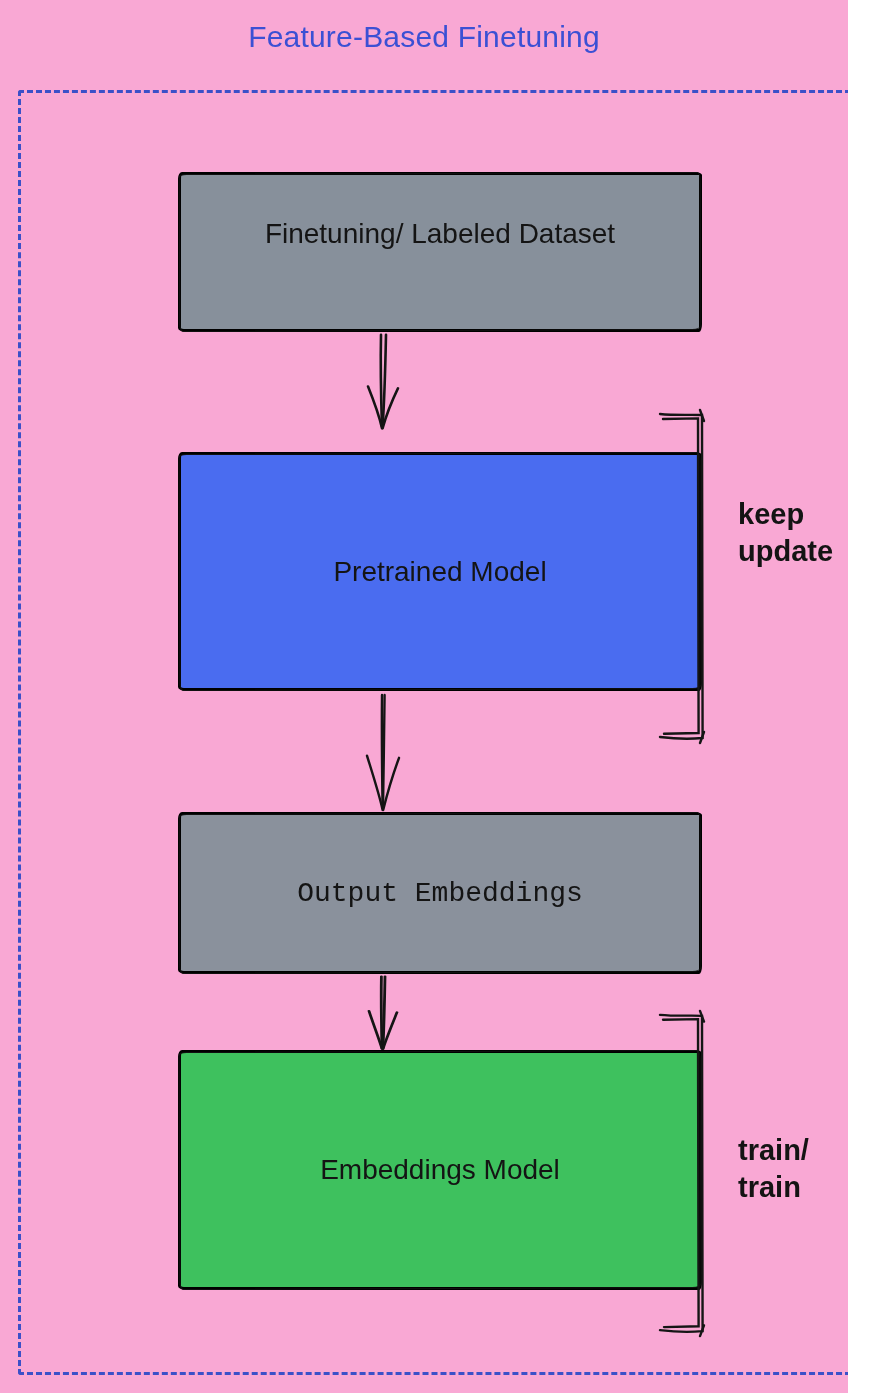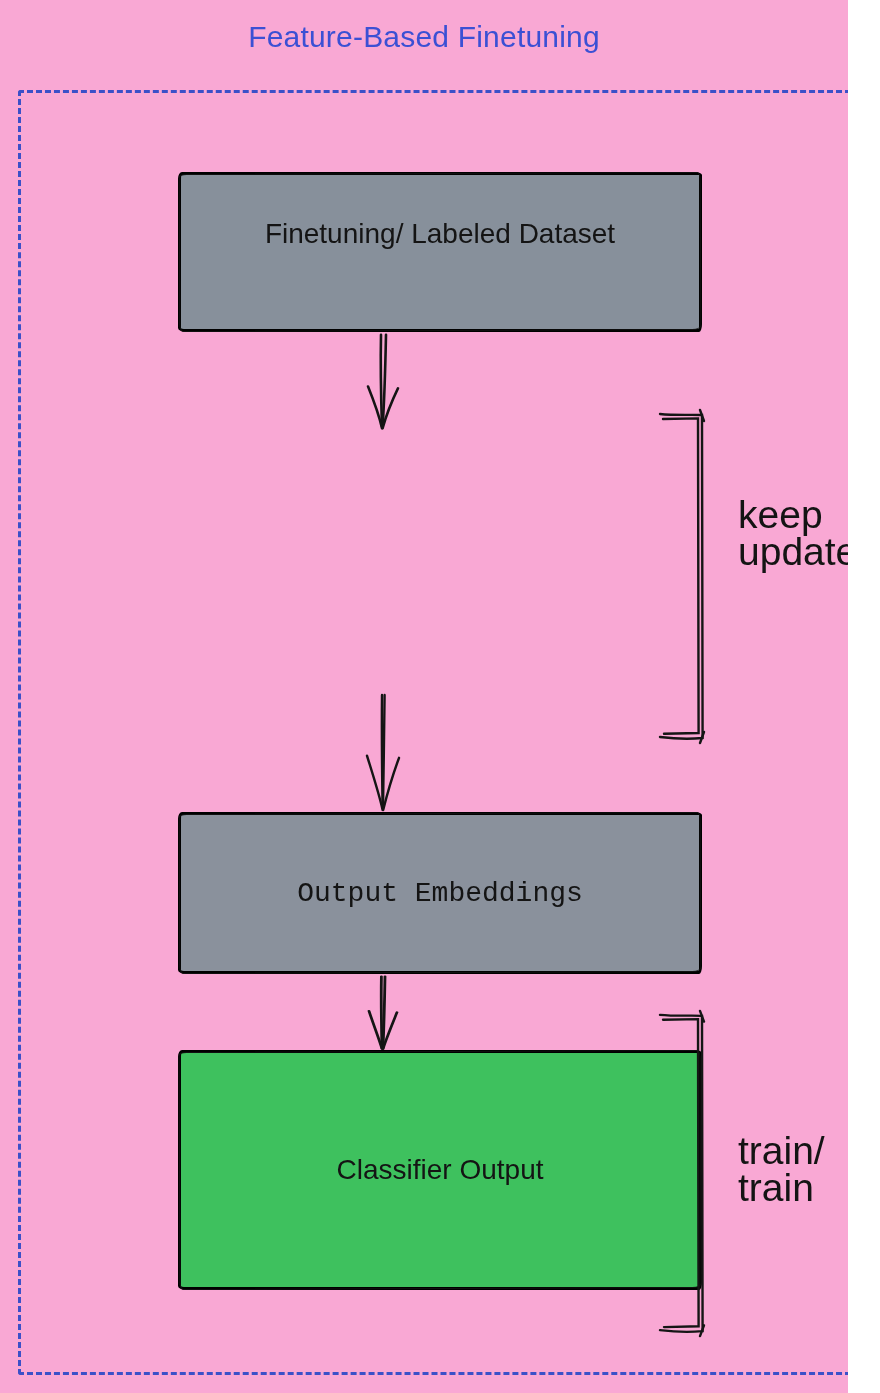--- a/index.html
+++ b/index.html
@@ -80,22 +80,23 @@
     width: 56px;
   }
   .bracket--frozen { top: 407px;  height: 338px; }
   .bracket--train  { top: 1008px; height: 330px; }
   .bracket svg { width: 100%; height: 100%; display: block; }
 
   .side-label {
     position: absolute;
     left: 738px;
     color: #141414;
-    font-size: 39px;
+    font-size: 29px;
     line-height: 37px;
+    font-weight: bold;
   }
   .side-label--frozen { top: 496px; }
   .side-label--train  { top: 1132px; }
   .side-label span { display: block; }
 </style>
 </head>
 <body>
 
 <div class="canvas">
 
@@ -111,20 +112,23 @@
     <svg viewBox="0 0 46 110" preserveAspectRatio="none">
       <g fill="none" stroke="#151515" stroke-width="2.6" stroke-linecap="round">
         <path d="M21 2 C 20.4 35, 21 72, 22 105"></path>
         <path d="M26 2 C 25.4 35, 24.6 72, 22.6 105"></path>
         <path d="M8 60 C 13 74, 19 92, 22 107"></path>
         <path d="M38 62 C 32 76, 26 93, 22.6 107"></path>
       </g>
     </svg>
   </div>
 
+  <div class="node node--pretrained" style="background-color: rgb(74, 108, 240);">
+    <span class="node-label">Pretrained Model</span>
+  </div>
 
   <div class="bracket bracket--frozen">
     <svg viewBox="0 0 56 338" preserveAspectRatio="none">
       <g fill="none" stroke="#151515" stroke-width="2.4" stroke-linecap="round">
         <path d="M5 7 C 20 8.5, 36 7.5, 47 8 L47.6 331 C 33 332.5, 17 331.5, 5 330"></path>
         <path d="M8 12 L43 11.4 L43.6 326 L9 326.8"></path>
         <path d="M45 3 L49 14"></path>
         <path d="M45 336 L49 325"></path>
       </g>
     </svg>
@@ -154,21 +158,21 @@
       <g fill="none" stroke="#151515" stroke-width="2.8" stroke-linecap="round">
         <path d="M21.4 2 C 21 35, 21.4 72, 22 106"></path>
         <path d="M25 2 C 24.6 35, 24 72, 23 106"></path>
         <path d="M9 52 C 13 70, 19 92, 22 107"></path>
         <path d="M37 54 C 32 72, 26 93, 23 107"></path>
       </g>
     </svg>
   </div>
 
   <div class="node node--classifier" style="background-color: rgb(62, 193, 94);">
-    <span class="node-label">Classifier Output</span>
+    <span class="node-label">Embeddings Model</span>
   </div>
 
   <div class="bracket bracket--train">
     <svg viewBox="0 0 56 338" preserveAspectRatio="none">
       <g fill="none" stroke="#151515" stroke-width="2.4" stroke-linecap="round">
         <path d="M5 7 C 20 8.5, 36 7.5, 47 8 L47.6 331 C 33 332.5, 17 331.5, 5 330"></path>
         <path d="M8 12 L43 11.4 L43.6 326 L9 326.8"></path>
         <path d="M45 3 L49 14"></path>
         <path d="M45 336 L49 325"></path>
       </g>

